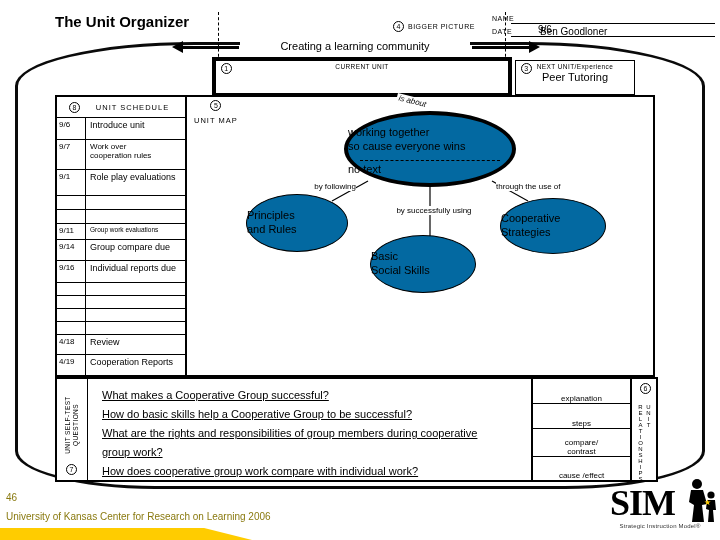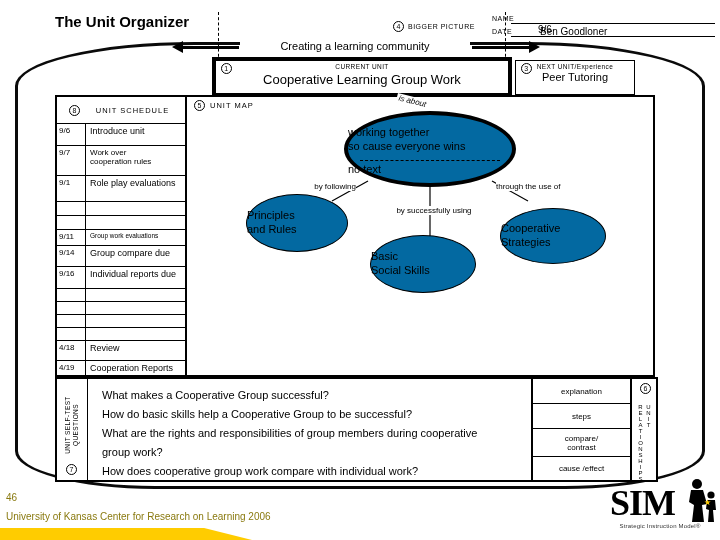--- a/index.html
+++ b/index.html
@@ -37,57 +37,57 @@
   .ubox .hd { position:relative; font-size:6.5px; letter-spacing:.4px; padding-top:2px; }
   .ubox .hd .cnum { position:absolute; left:5px; top:2px; }
   .ubox .val { font-size:11px; margin-top:1px; }
   .u-last { left:42px; top:60px; width:152px; height:35px; border:2px solid #000; }
   .u-cur  { left:212px; top:57px; width:300px; height:40px; border:4px solid #000; }
   .u-cur .val { font-size:13px; margin-top:2px; }
   .u-next { left:515px; top:60px; width:120px; height:35px; border:1.5px solid #000; }
 
   
   .map-region { left:185px; top:95px; width:470px; height:282px; border:2px solid #000; }
-  .map-label { left:191px; top:100px; display:flex; align-items:center; gap:5px; background:#fff; padding:0 3px; }
+  .map-label { left:191px; top:100px; display:flex; align-items:center; gap:5px; background:#fff; padding:0 3px;flex-direction:column; }
   .map-label span.t { font-size:7.5px; letter-spacing:1px; }
   .is-about { left:398px; top:93px; font-size:8px; font-style:italic; transform:rotate(14deg); transform-origin:left top; background:#fff; padding:0 2px; }
 
   .ellipse { border-radius:50%; background:#0369a1; text-align:left; font-size:11px; line-height:14px; }
   .e-main { left:344px; top:111px; width:172px; height:76px; border:4.5px solid #000; padding-top:10px; }
   .e-main .dash { position:absolute; left:12px; right:12px; top:45px; border-top:1.5px dashed #000; }
   .e-main .notext { position:absolute; left:0; right:0; top:47px; font-size:11px; }
   .e-sub { border:1.5px solid #000; }
   .e-principles { left:246px; top:194px; width:102px; height:58px; padding-top:13px; }
   .e-basic { left:370px; top:235px; width:106px; height:58px; padding-top:13px; }
-  .e-coop { left:500px; top:208px; width:106px; height:56px; padding-top:12px; }
+  .e-coop { left:500px; top:198px; width:106px; height:56px; padding-top:12px; }
 
   .conn-label { font-size:8px; background:#fff; line-height:9px; }
   svg.connectors { left:185px; top:95px; }
 
   
   .sched { left:55px; top:95px; width:132px; height:282px; border:2px solid #000; background:#fff; display:flex; flex-direction:column; }
-  .sched-hd { height:27px; border-bottom:1.5px solid #000; display:flex; align-items:center; flex:none;padding-left:8px; }
+  .sched-hd { height:21px; border-bottom:1.5px solid #000; display:flex; align-items:center; flex:none;padding-left:8px; }
   .sched-hd .cnum { margin-left:4px; flex:none; }
   .sched-hd .t { flex:1; text-align:center; font-size:7.5px; letter-spacing:1px; }
   .srow { display:flex; border-bottom:1px solid #000; flex:none; }
   .srow:last-child { border-bottom:none; flex:1; }
   .sd { width:29px; border-right:1.5px solid #000; font-size:8px; padding:2px 1px 0 2px; flex:none; }
   .st { flex:1; font-size:9px; padding:2px 2px 0 4px; line-height:10px; }
   .r-sm .st { font-size:8px; line-height:9px; max-width:80px; }
   .r-xs .st { font-size:6.5px; line-height:8px; }
 
   
   .selftest { left:55px; top:377px; width:603px; height:105px; border:2.5px solid #000; background:#fff; display:flex; }
   .stq-strip { width:31px; border-right:1.5px solid #000; position:relative; flex:none; }
   .vert-rot { position:absolute; top:46%; left:50%; transform:translate(-50%,-50%) rotate(-90deg); font-size:6.5px; letter-spacing:.4px; text-align:center; line-height:8px; white-space:nowrap; }
   .stq-strip .cnum { position:absolute; left:9px; bottom:5px; }
-  .questions { flex:1; padding:7px 0 0 14px; }
+  .questions { flex:1; padding:7px 0 0 14px;text-decoration:underline; }
   .question { font-size:11px; line-height:19px; width:392px; }
   .rel-cells { width:99px; border-left:2px solid #000; display:flex; flex-direction:column; flex:none; }
-  .rcell { border-bottom:1.5px solid #000; display:flex; flex-direction:column; align-items:center; justify-content:center; font-size:8px; line-height:9px; flex:none; }
+  .rcell { border-bottom:1.5px solid #000; display:flex; flex-direction:column; align-items:center; justify-content:flex-end; font-size:8px; line-height:9px; flex:none; }
   .rcell:last-child { border-bottom:none; flex:1; }
   .rel-strip { width:26px; border-left:2px solid #000; position:relative; flex:none; }
   .rel-strip .cnum { position:absolute; right:5px; top:4px; }
   .vert-up { position:absolute; top:25px; bottom:2px; left:0; right:0; display:flex; justify-content:center; gap:1px; }
   .vert-up div { writing-mode:vertical-lr; text-orientation:upright; font-size:6px; line-height:7px; letter-spacing:0; display:flex; align-items:center; }
 
   
   .pagenum { left:6px; top:492px; font-size:10px; color:var(--olive); }
   .credit { left:6px; top:511px; font-size:10px; color:var(--olive); }
   .swoosh { left:0; top:528px; width:252px; height:12px; background:var(--accent);
@@ -122,21 +122,20 @@
 
   <div class="abs tri-l" style="left:172px;"></div>
   <div class="abs arrow-bar" style="left:181px;width:58px;"></div>
   <div class="abs arrow-bar" style="left:472px;width:58px;"></div>
   <div class="abs tri-r" style="left:529px;"></div>
   <div class="abs bp-text">Creating a learning community</div>
 
   <div class="abs ubox u-cur">
     <div class="hd"><span class="cnum">1</span>
       <span>CURRENT UNIT</span></div>
-    <div class="val">Cooperative Learning Group Work</div>
   </div>
   <div class="abs ubox u-next">
     <div class="hd"><span class="cnum">3</span>
       <span>NEXT UNIT/Experience</span></div>
     <div class="val">Peer Tutoring</div>
   </div>
 
   <div class="abs map-region"></div>
 
   <div class="abs sched">

